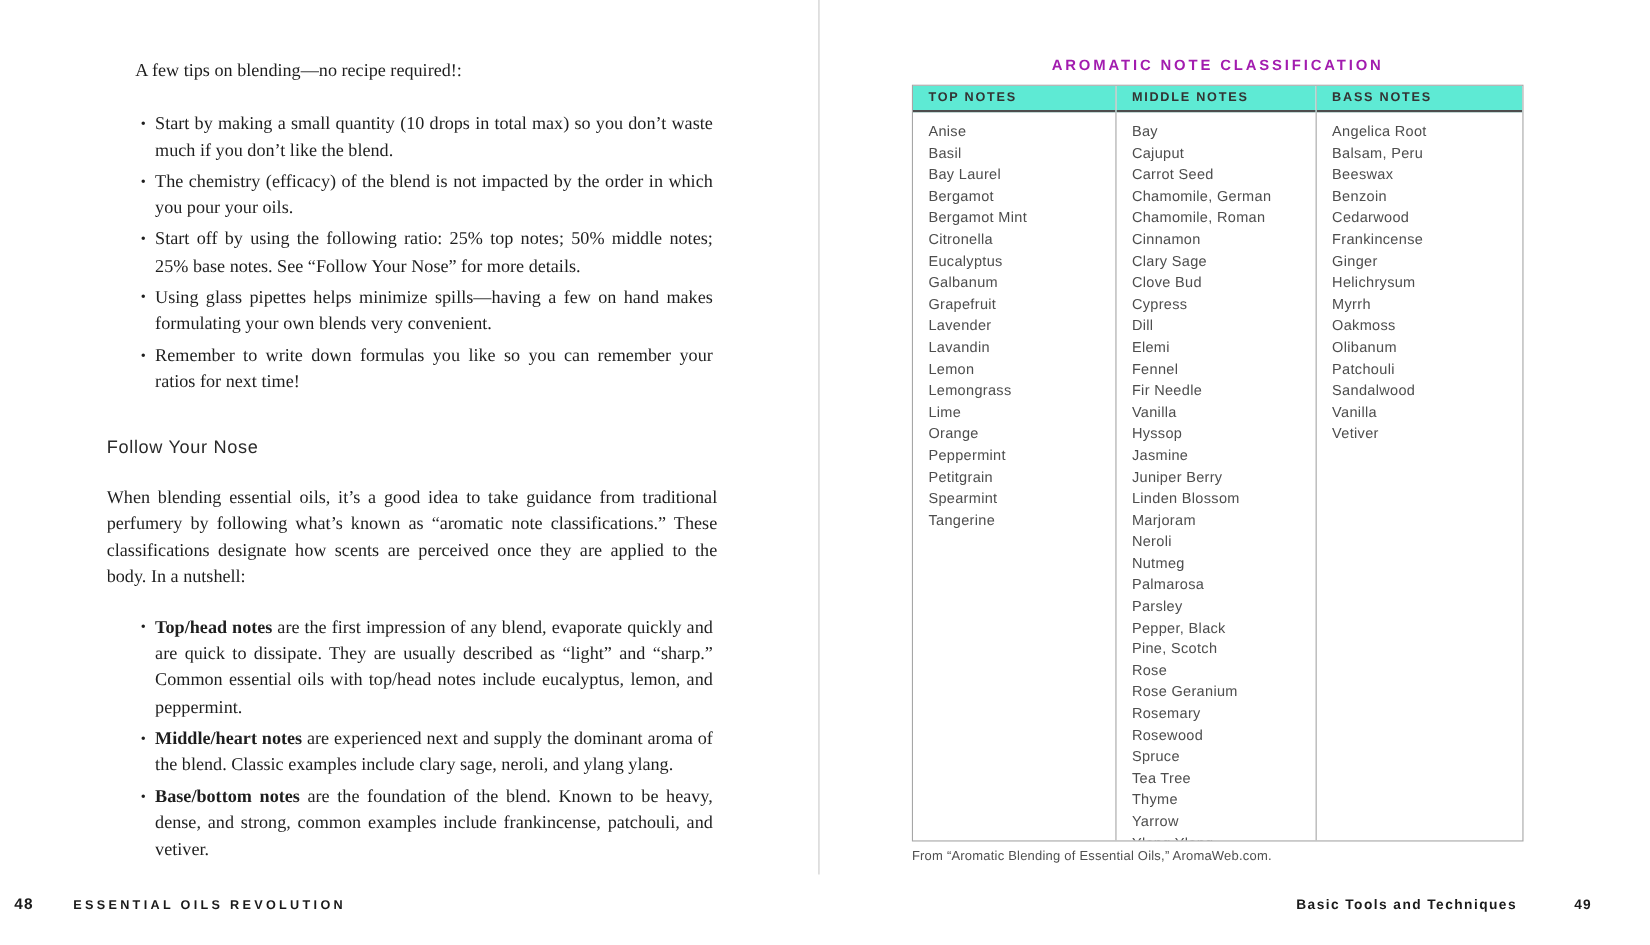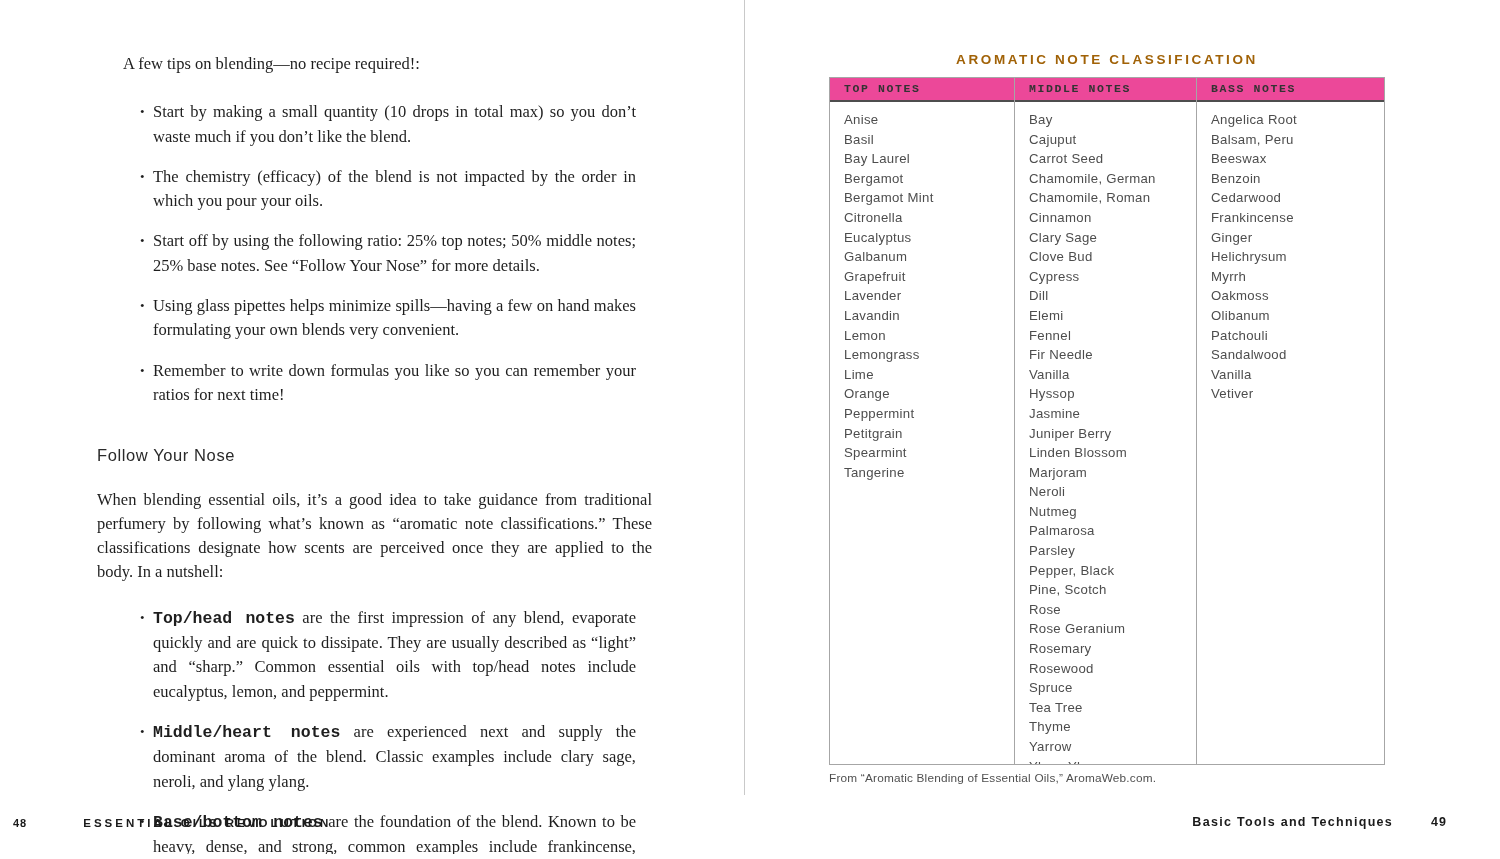--- a/index.html
+++ b/index.html
@@ -12,73 +12,73 @@
     background:#c9c9c9;
   }
   
   .page-left { position:absolute; left:0; top:0; width:744px; height:859px; }
   .left-content {
     position:absolute; left:97px; top:52px; width:555px;
     font-size:16.5px; line-height:24.3px; text-align:justify;
   }
   .intro { text-indent:26px; margin:0 0 24px 0; }
   ul.booklist { list-style:none; margin:0; padding:0; }
-  ul.booklist li { position:relative; padding-left:40px; margin:16px; }
+  ul.booklist li { position:relative; padding-left:40px; margin:4px; }
   ul.booklist li::before {
     content:"\2022"; position:absolute; left:27px; top:0px;
     font-size:13px; color:#1e1e1e;
   }
   .section-heading {
     font-family:"Liberation Sans", sans-serif; font-weight:500;
     font-size:16.5px; letter-spacing:0.6px; color:#2a2a2a;
     margin:36px 0 20px 0; text-align:left;
   }
   .section-paragraph { margin:0 0 21px 0;font-family:Liberation Serif, serif; }
-  .note-lead { font-weight:bold;font-family:Liberation Mono, monospace; }
+  .note-lead { font-weight:bold; }
   .footer-left {
     position:absolute; left:13px; bottom:30px;
     font-family:"Liberation Sans", sans-serif; font-weight:bold;
     font-size:11.5px; color:#1a1a1a; letter-spacing:3px; white-space:nowrap;
   }
-  .footer-left .pagenum { letter-spacing:1px; margin-right:56px; font-size:11px; }
+  .footer-left .pagenum { letter-spacing:1px; margin-right:36px; font-size:14px; }
   
   .page-right { position:absolute; left:745px; top:0; width:755px; height:859px;
     font-family:"Liberation Sans", sans-serif; }
   .table-title {
     position:absolute; left:84px; top:52px; width:556px; text-align:center;
-    font-weight:bold; font-size:13.5px; letter-spacing:2.6px; color:#a16207;
+    font-weight:bold; font-size:13.5px; letter-spacing:2.6px; color:#a21caf;
     white-space:nowrap;
   }
   .anc-table {
     position:absolute; left:84px; top:77px; width:556px; height:688px;
     border:1px solid #a6a6a6; display:grid;
     grid-template-columns:185px 182px 1fr; overflow:hidden;
     background:#ffffff; box-sizing:border-box;
   }
   .anc-col { border-right:1px solid #a6a6a6; overflow:hidden; }
   .anc-col:last-child { border-right:none; }
   .anc-col-header {
-    height:19px; background:#ec4899; border-bottom:2px solid #4d4d4d;
+    height:19px; background:#5eead4; border-bottom:2px solid #4d4d4d;
     font-weight:bold; font-size:11.5px; letter-spacing:1.6px; color:#333333;
-    padding:3px 0 0 14px; line-height:16px; white-space:nowrap;font-family:Liberation Mono, monospace;
+    padding:3px 0 0 14px; line-height:16px; white-space:nowrap;
   }
   .anc-items { padding:8px 0 0 14px; }
   .anc-item {
     font-size:13.2px; line-height:19.6px; color:#4d4d4d;
     letter-spacing:0.3px; white-space:nowrap; font-weight:normal;
   }
   .table-caption {
     position:absolute; left:84px; top:771px; font-size:11.8px;
     color:#4f4f4f; letter-spacing:0.2px;
   }
   .footer-right {
     position:absolute; right:53px; bottom:30px; white-space:nowrap;
     font-weight:bold; font-size:12.5px; color:#1a1a1a; letter-spacing:1.3px;
   }
-  .footer-right .pagenum { margin-left:38px; letter-spacing:1px; }
+  .footer-right .pagenum { margin-left:52px; letter-spacing:1px; }
 </style>
 </head>
 <body>
 
 <div class="spread">
 
   <div class="page-left">
     <div class="left-content">
       <p class="intro">A few tips on blending—no recipe required!:</p>
 

